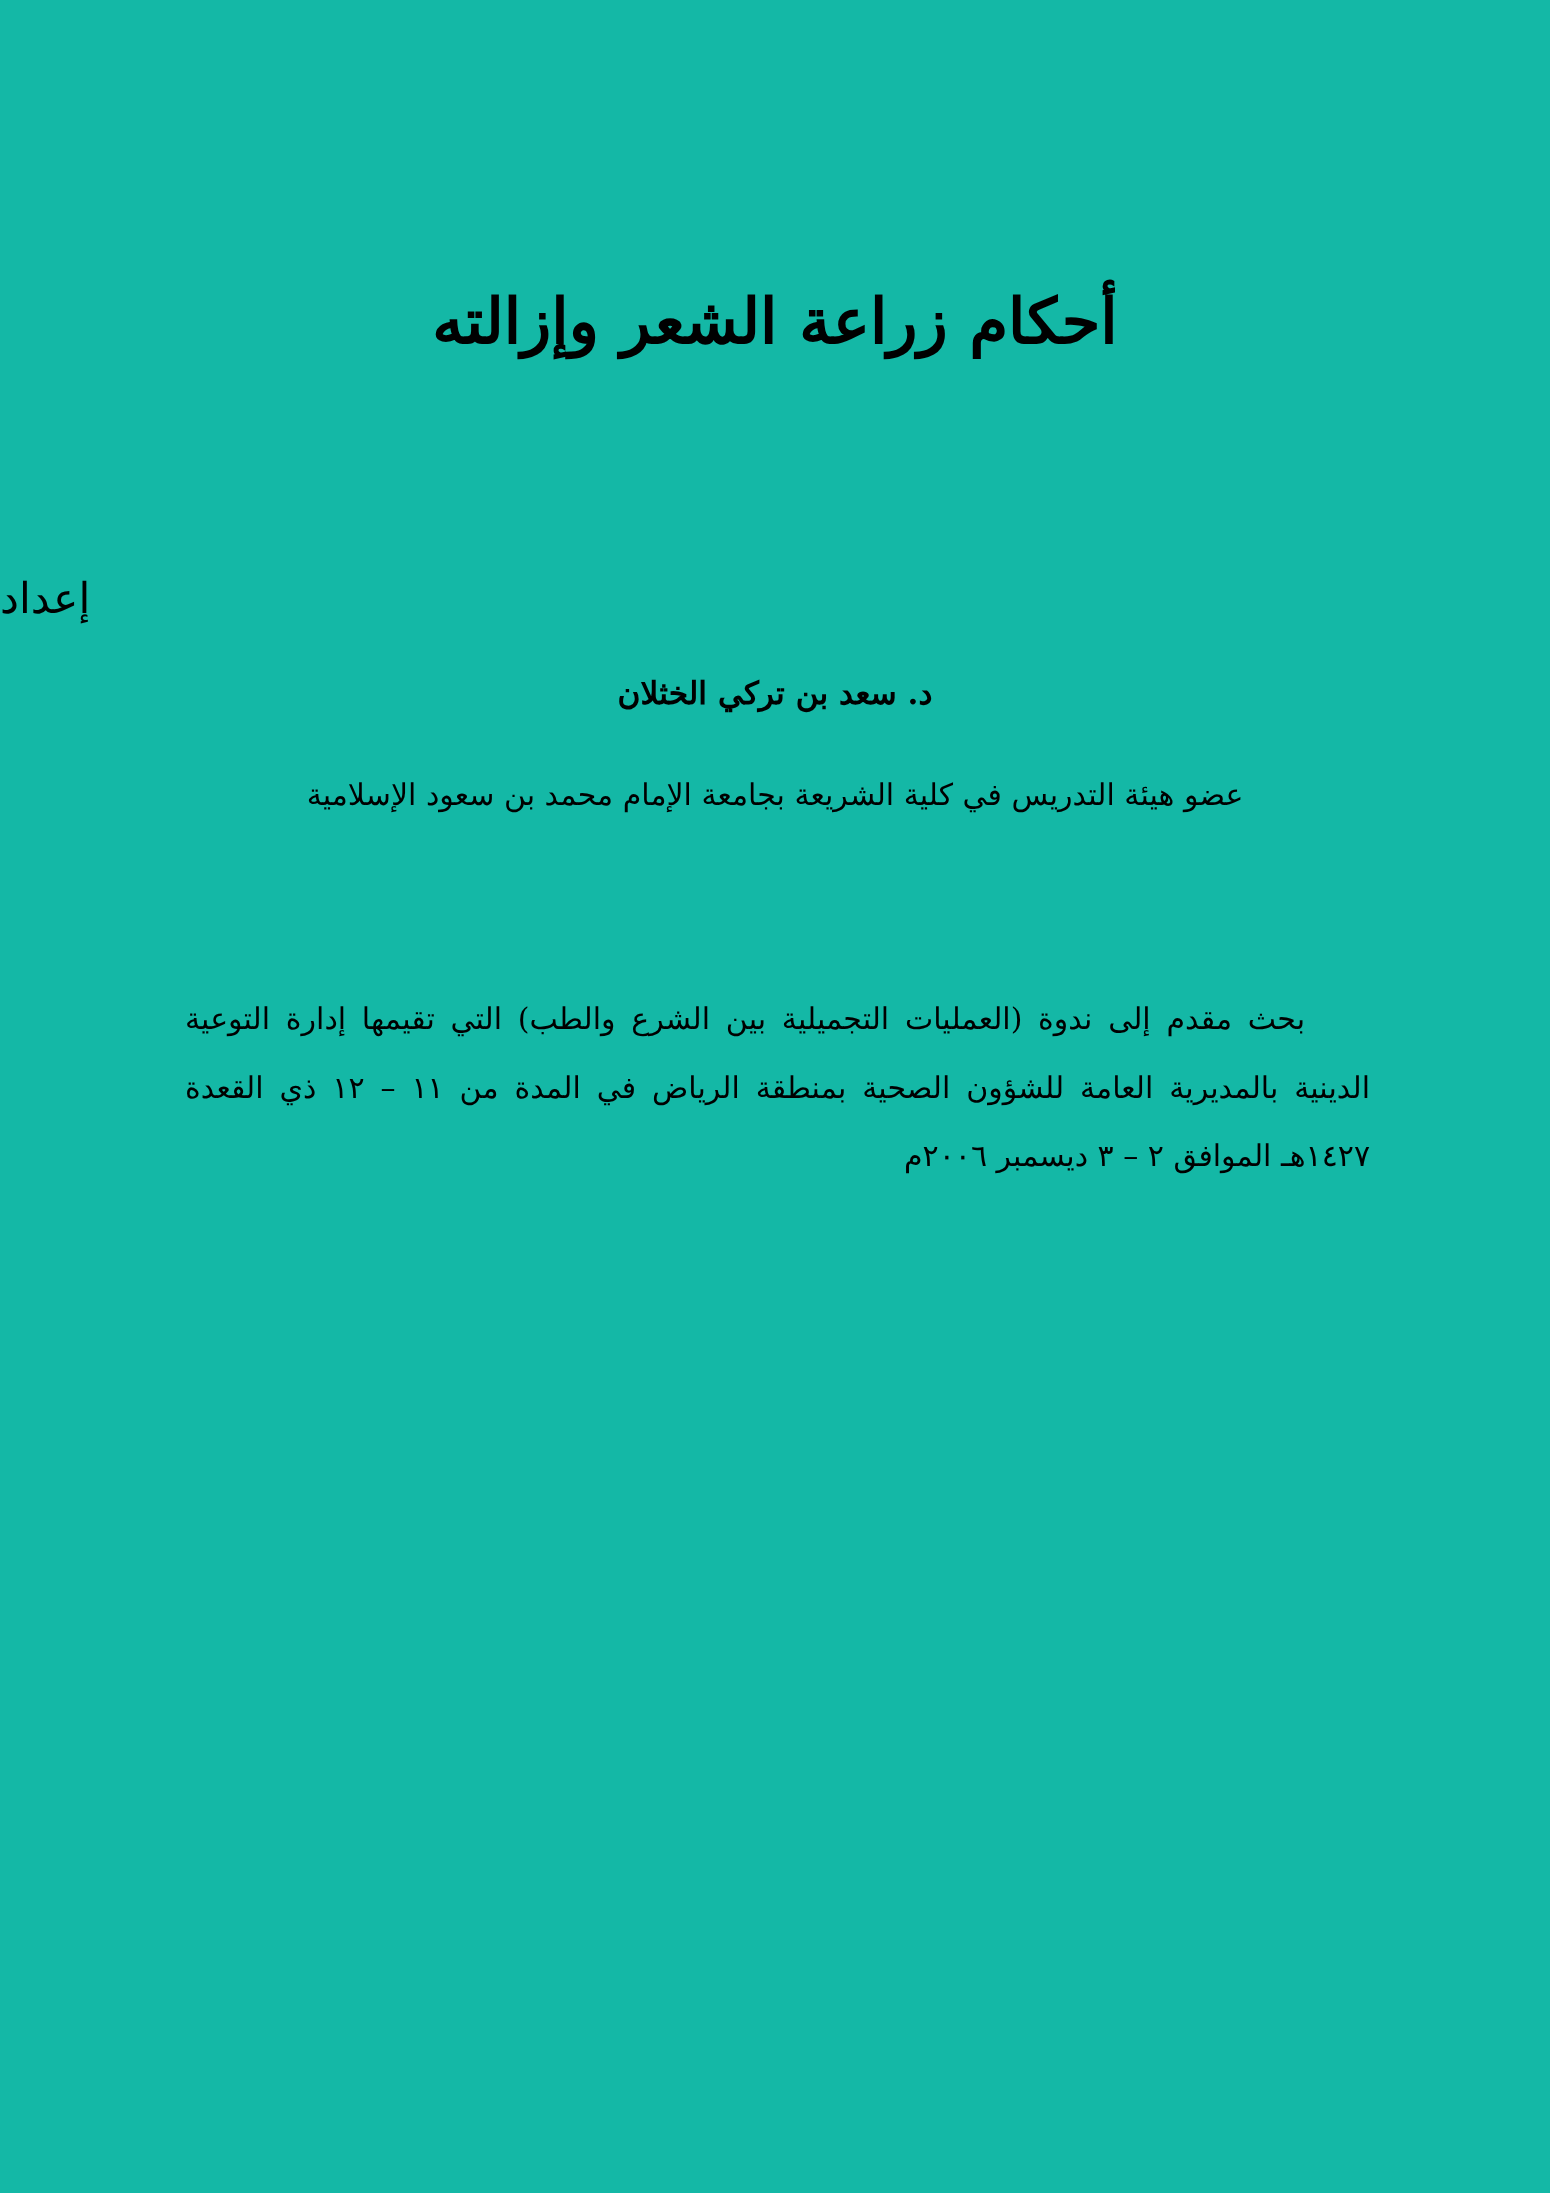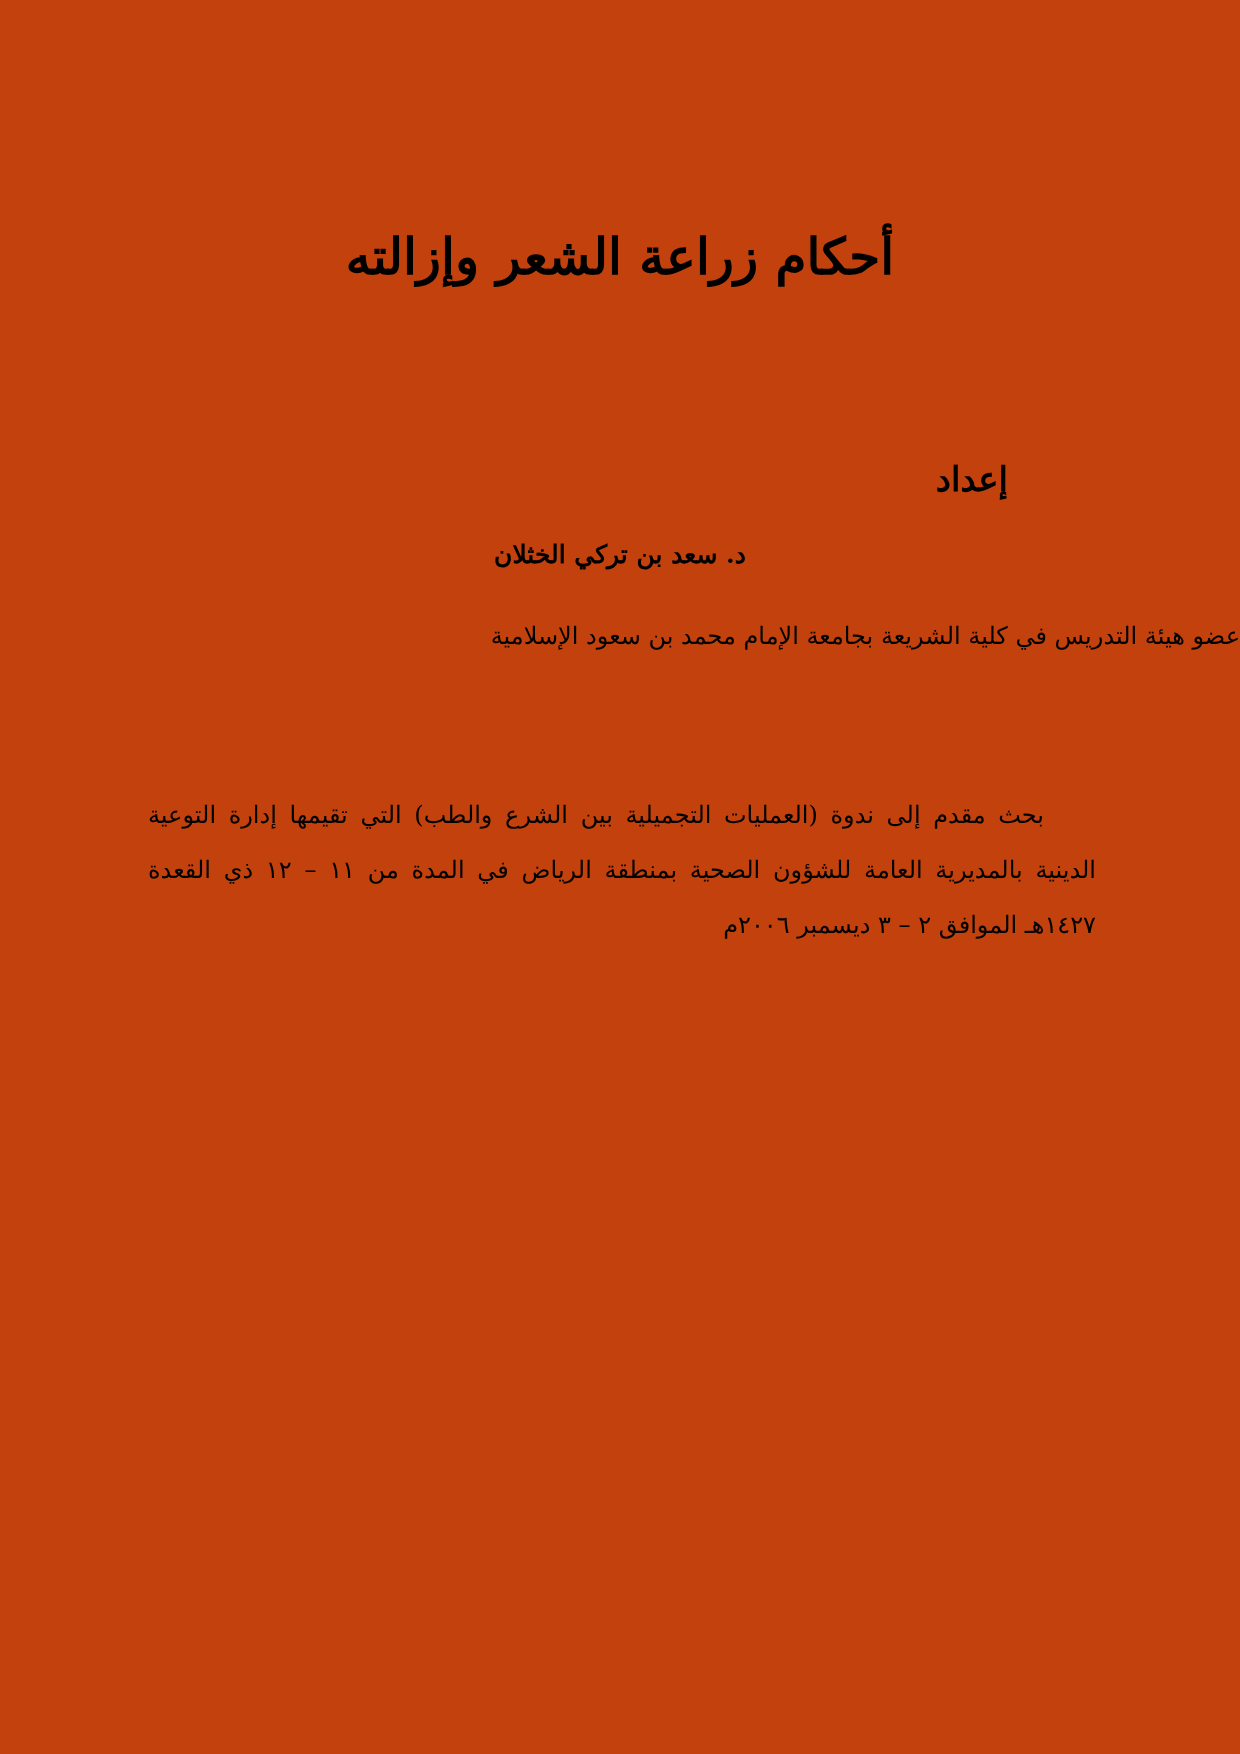--- a/index.html
+++ b/index.html
@@ -12,57 +12,58 @@
       height: 1754px;
       position: relative;
       overflow: hidden;
       font-family: "DejaVu Serif", "Liberation Serif", serif;
       color: #000000;
     }
     .page {
       position: absolute;
       left: 0; top: 0;
       width: 1240px; height: 1754px;
-      background: #c2410c;
+      background: #14b8a6;
     }
     .rtl { direction: rtl; unicode-bidi: embed; }
     .title {
       position: absolute;
       left: 0; width: 1240px;
       top: 222px;
       text-align: center;
       font-size: 50px;
       font-weight: bold;
       line-height: 70px;
       margin: 0;
     }
     .prep-label {
       position: absolute;
       left: 0; width: 1008px;
       top: 455px;
-      text-align: right;
+      text-align: left;
       font-size: 34px;
-      font-weight: bold;
+      font-weight: normal;
       line-height: 48px;
       margin: 0;
     }
     .author {
       position: absolute;
       left: 0; width: 1240px;
       top: 531px;
       text-align: center;
       font-size: 25px;
       font-weight: bold;
       line-height: 48px;
       margin: 0;
     }
     .affiliation {
       position: absolute;
       left: 0; width: 1240px;
       top: 618px;
+      text-align: center;
       font-size: 24px;
       line-height: 36px;
       margin: 0;
     }
     .abstract {
       position: absolute;
       left: 148px;
       width: 948px;
       top: 788px;
       font-size: 24px;

